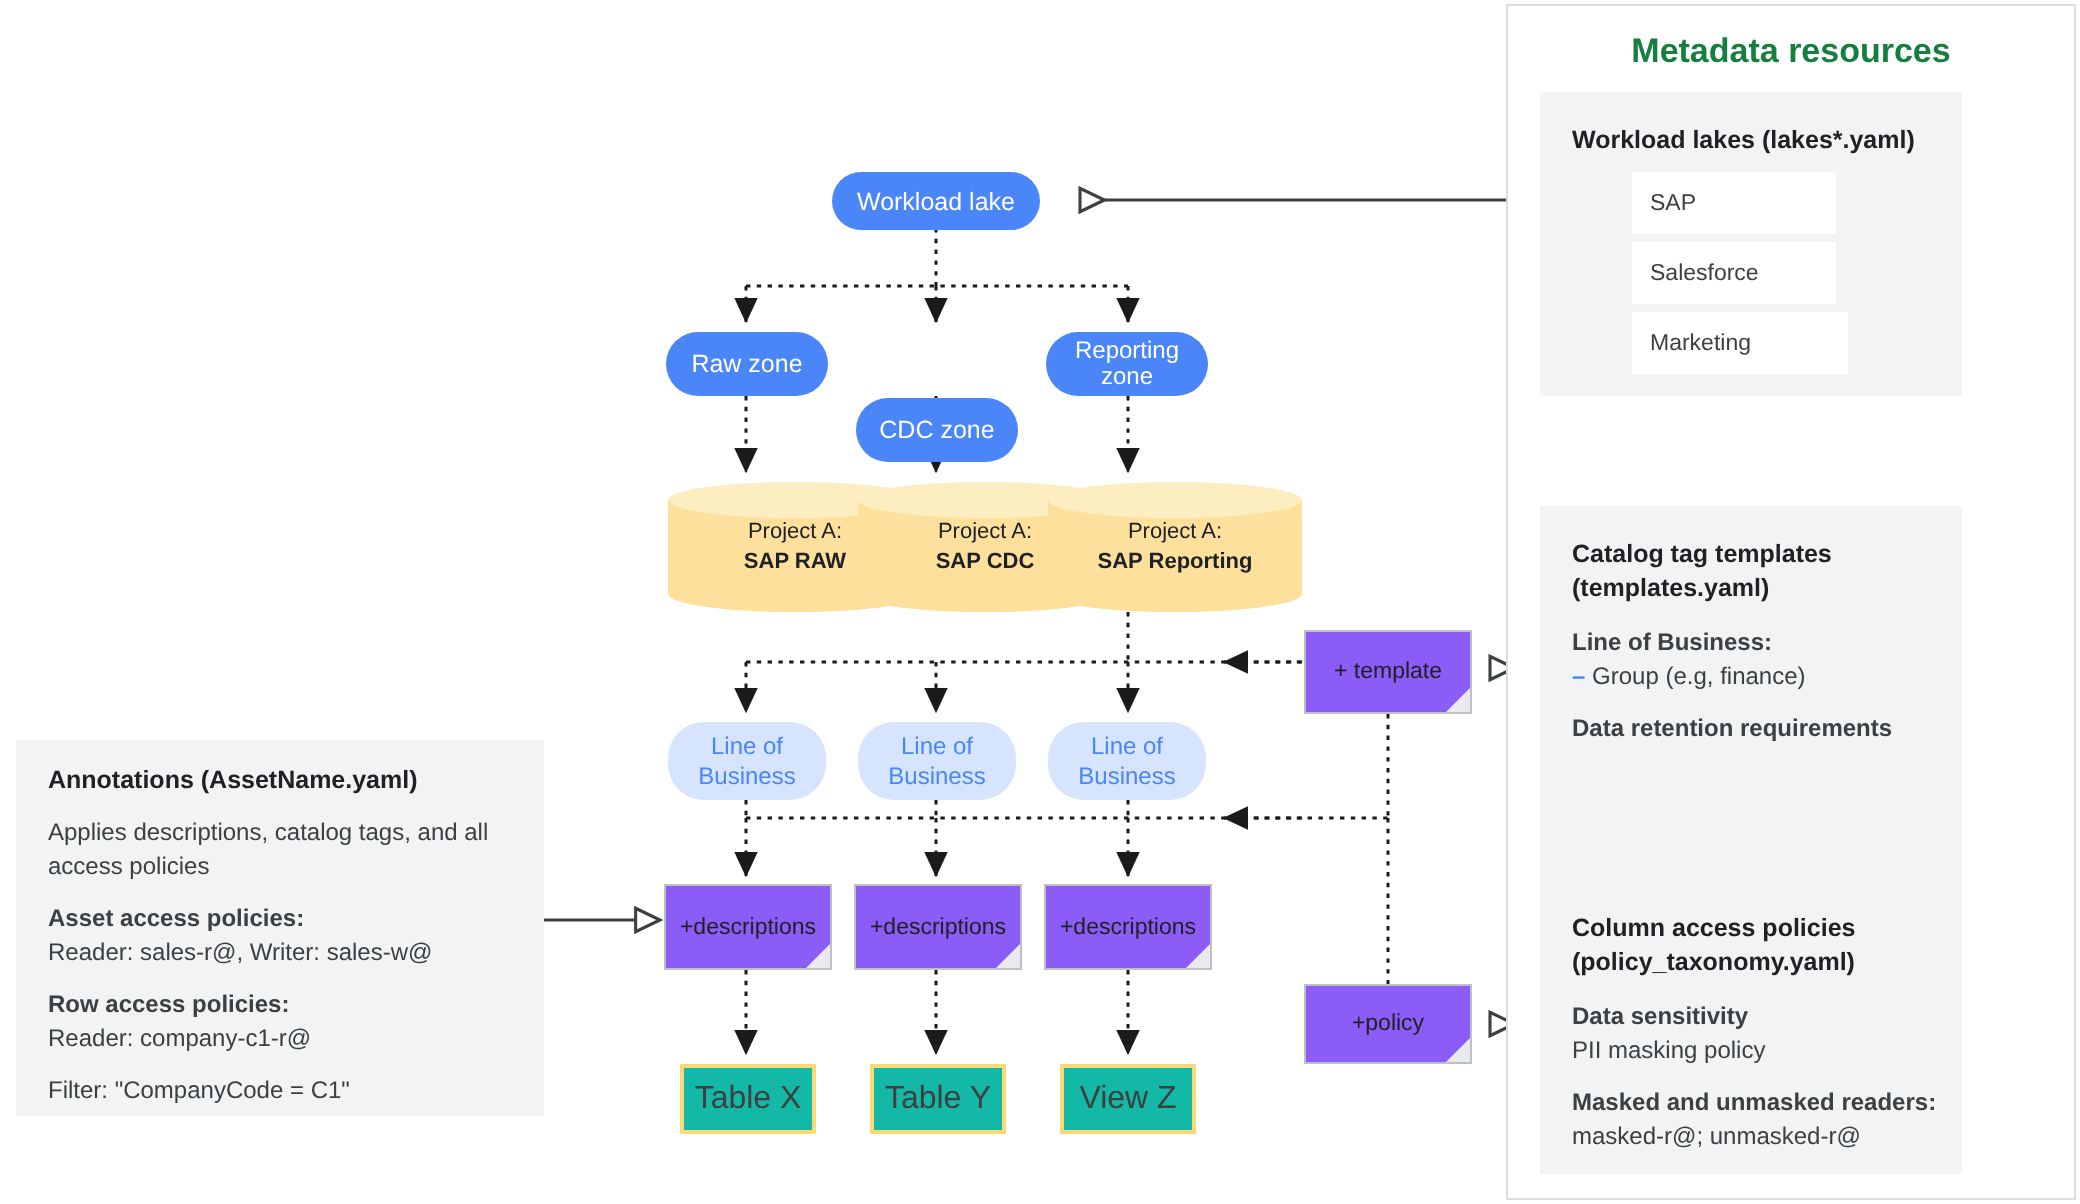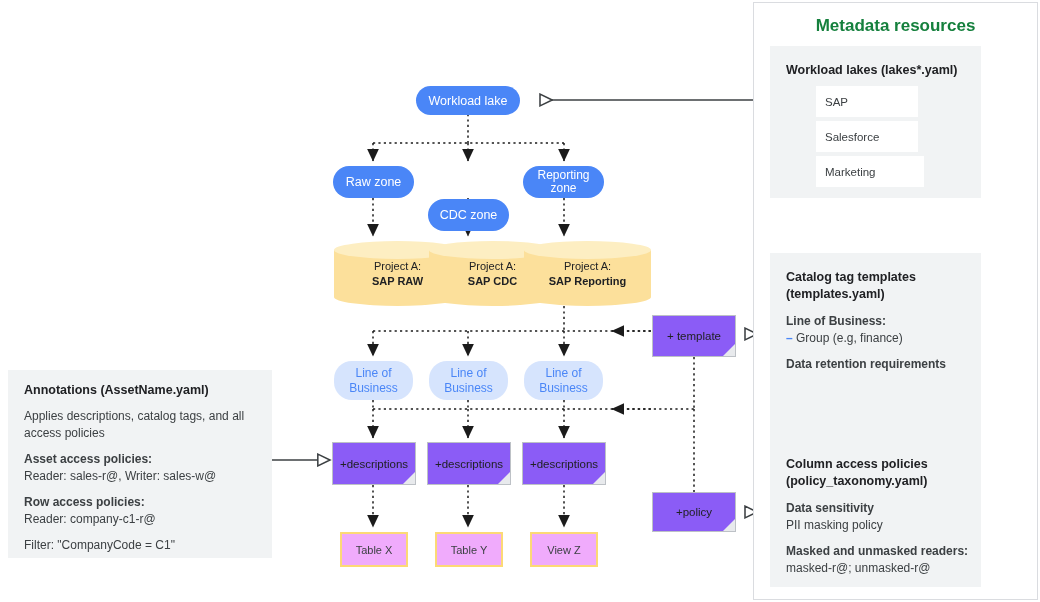--- a/index.html
+++ b/index.html
@@ -30,23 +30,23 @@
         font-size:11px;color:#202124;line-height:1.35;z-index:3;}
   .cyl .txt b{font-weight:700;}
 
   
   .note{position:absolute;box-sizing:border-box;background:#8b5cf6;border:1px solid #bdc1c6;
         display:flex;align-items:center;justify-content:center;font-size:11.5px;
         color:#202124;}
   .note .foldtri{position:absolute;right:0px;bottom:0px;width:0;height:0;
         border-left:12px solid transparent;border-bottom:12px solid #e8eaed;}
 
-  .tablebox{position:absolute;box-sizing:border-box;background:#f0abfc;
+  .tablebox{position:absolute;box-sizing:border-box;background:#14b8a6;
         border:2px solid #fcd976;display:flex;align-items:center;justify-content:center;
-        font-size:11px;color:#3c4043;}
+        font-size:16px;color:#3c4043;}
 
   
   .panel-outline{position:absolute;box-sizing:border-box;border:1px solid #dadce0;
         background:#fff;}
   .panel-title{position:absolute;text-align:center;font-size:17px;font-weight:700;
         color:#15803d;}
   .block{position:absolute;box-sizing:border-box;background:#f1f3f4;}
   .block h4{margin:0;font-size:12.5px;font-weight:700;line-height:1.38;color:#202124;}
   .block p{margin:0;font-size:12px;line-height:1.42;color:#3c4043;}
   .blue{color:#4a86f7;font-weight:700;font-size:12.5px;}

